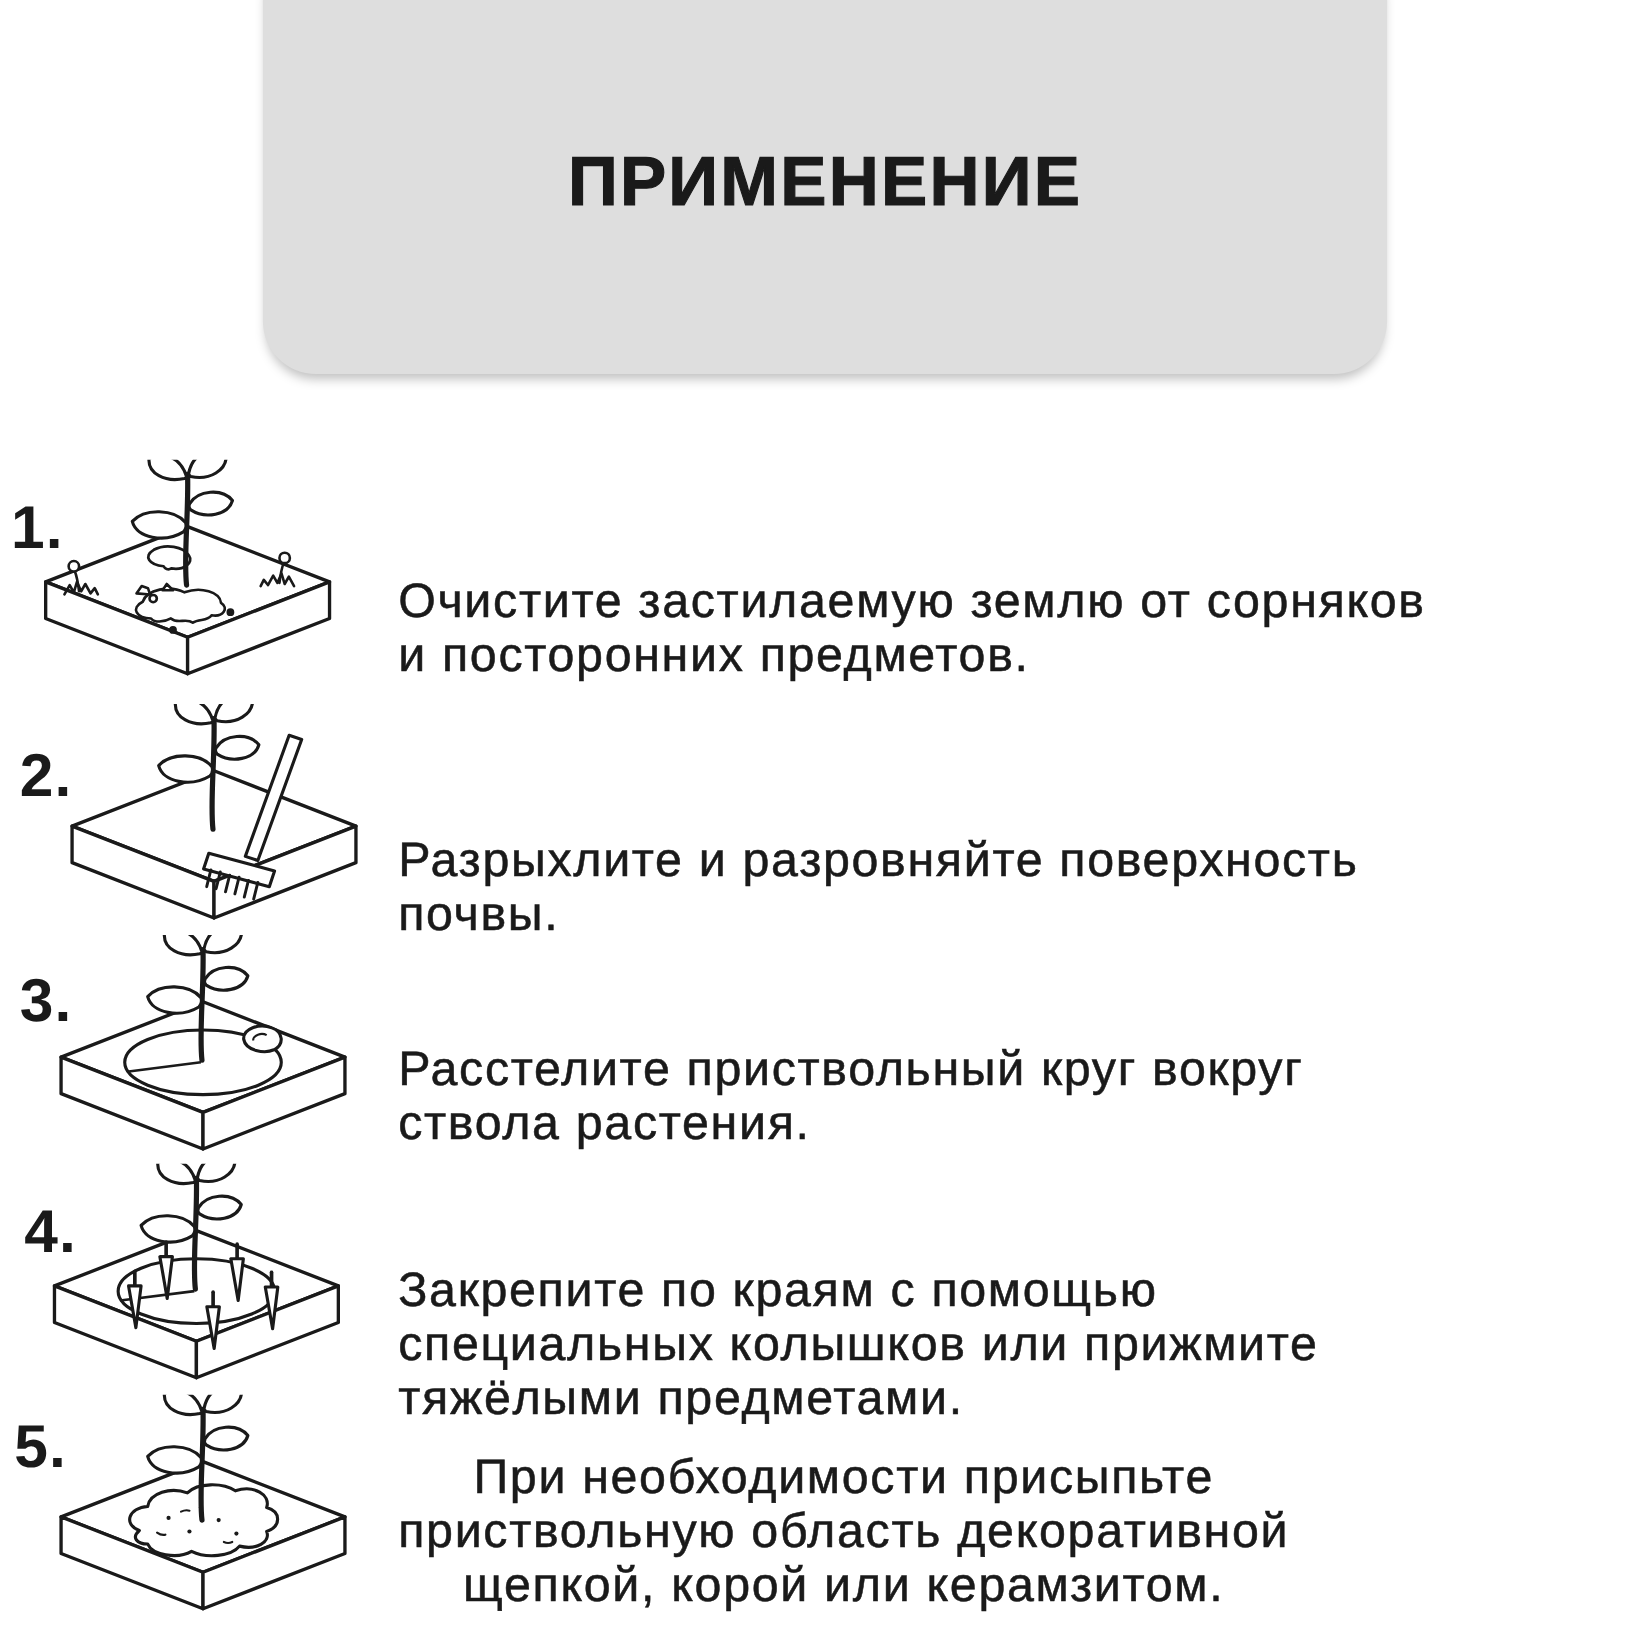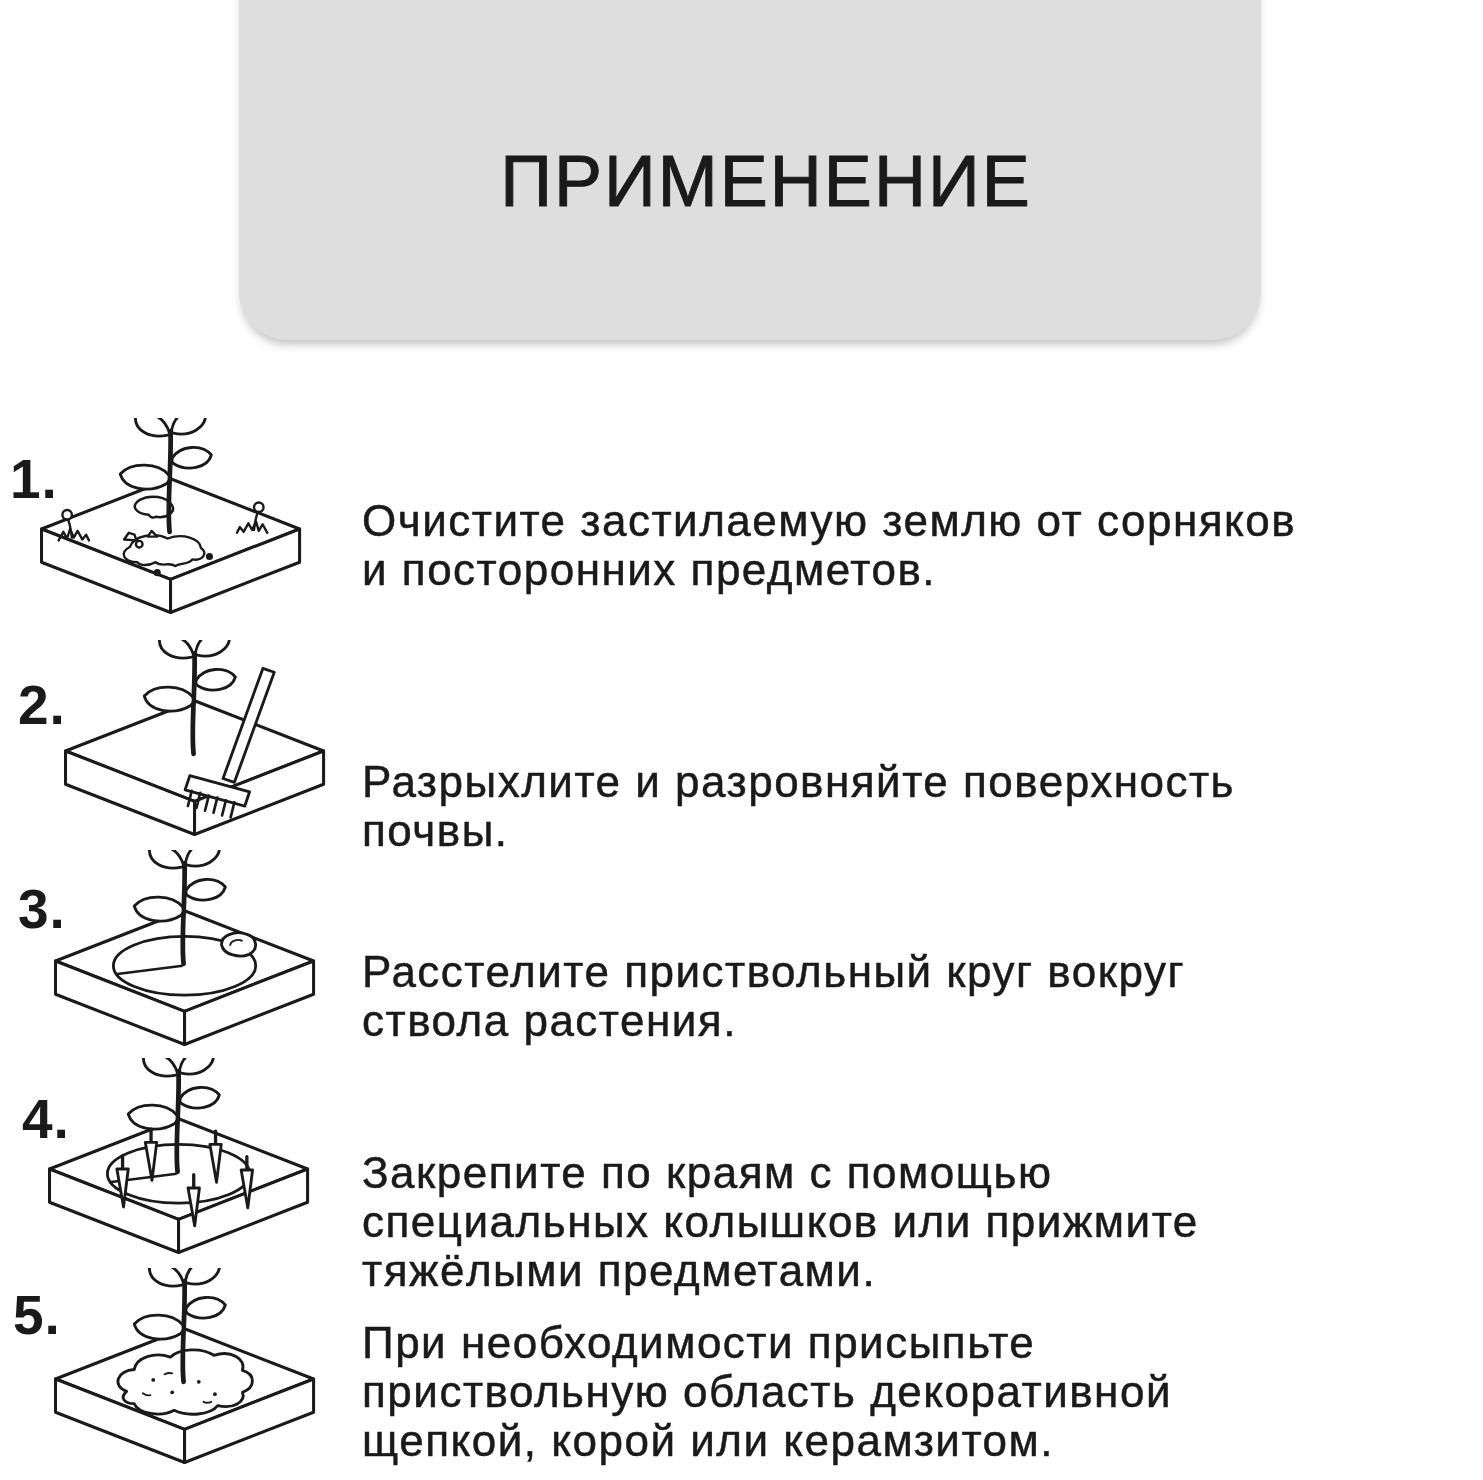--- a/index.html
+++ b/index.html
@@ -16,25 +16,25 @@
     position:absolute;
     left:239px;top:-52px;
     width:1022px;height:392px;
     background:#dedede;
     border-radius:48px;
     box-shadow:0 7px 10px -3px rgba(0,0,0,0.25);
   }
   .header h1{
     position:absolute;
     left:0;top:170px;width:100%;
-    margin:16px;
+    margin:0;
     text-align:center;
-    font-size:72px;
+    font-size:63px;
     line-height:94px;
-    font-weight:400;
+    font-weight:700;
     letter-spacing:2px;
     color:#1a1a1a;
     -webkit-text-stroke:1px #1a1a1a;
   }
   
   .num{
     position:absolute;
     font-size:55px;
     font-weight:600;
     letter-spacing:1px;
@@ -48,25 +48,25 @@
   .txt{
     position:absolute;
     margin:0;
     font-size:44px;
     line-height:49px;
     letter-spacing:1.5px;
     white-space:pre-line;
     color:#1a1a1a;
     -webkit-text-stroke:0.5px #1a1a1a;
   }
-  .s1 .num{left:10px;top:452px;}  .s1 .art{left:14px;top:418px;}  .s1 .txt{left:362px;top:496px;}
+  .s1 .num{left:10px;top:452px;}  .s1 .art{left:14px;top:418px;}  .s1 .txt{left:362px;top:522px;}
   .s2 .num{left:18px;top:678px;}  .s2 .art{left:38px;top:640px;}  .s2 .txt{left:362px;top:757px;}
   .s3 .num{left:18px;top:882px;}  .s3 .art{left:28px;top:850px;}  .s3 .txt{left:362px;top:947px;}
   .s4 .num{left:22px;top:1092px;} .s4 .art{left:22px;top:1058px;} .s4 .txt{left:362px;top:1148px;}
-  .s5 .num{left:13px;top:1288px;} .s5 .art{left:28px;top:1268px;} .s5 .txt{left:362px;top:1318px;}
+  .s5 .num{left:13px;top:1288px;} .s5 .art{left:28px;top:1268px;} .s5 .txt{left:362px;top:1318px;text-align:center;}
 </style>
 </head>
 <body>
 
 <div class="page">
 
   <svg width="0" height="0" style="position:absolute" aria-hidden="true">
     <defs>
       <g id="slab" fill="#ffffff" stroke="#1a1a1a" stroke-width="3.2" stroke-linejoin="round">
         <path d="M165,64 L301,117 L165,170 L29,117 Z"></path>

